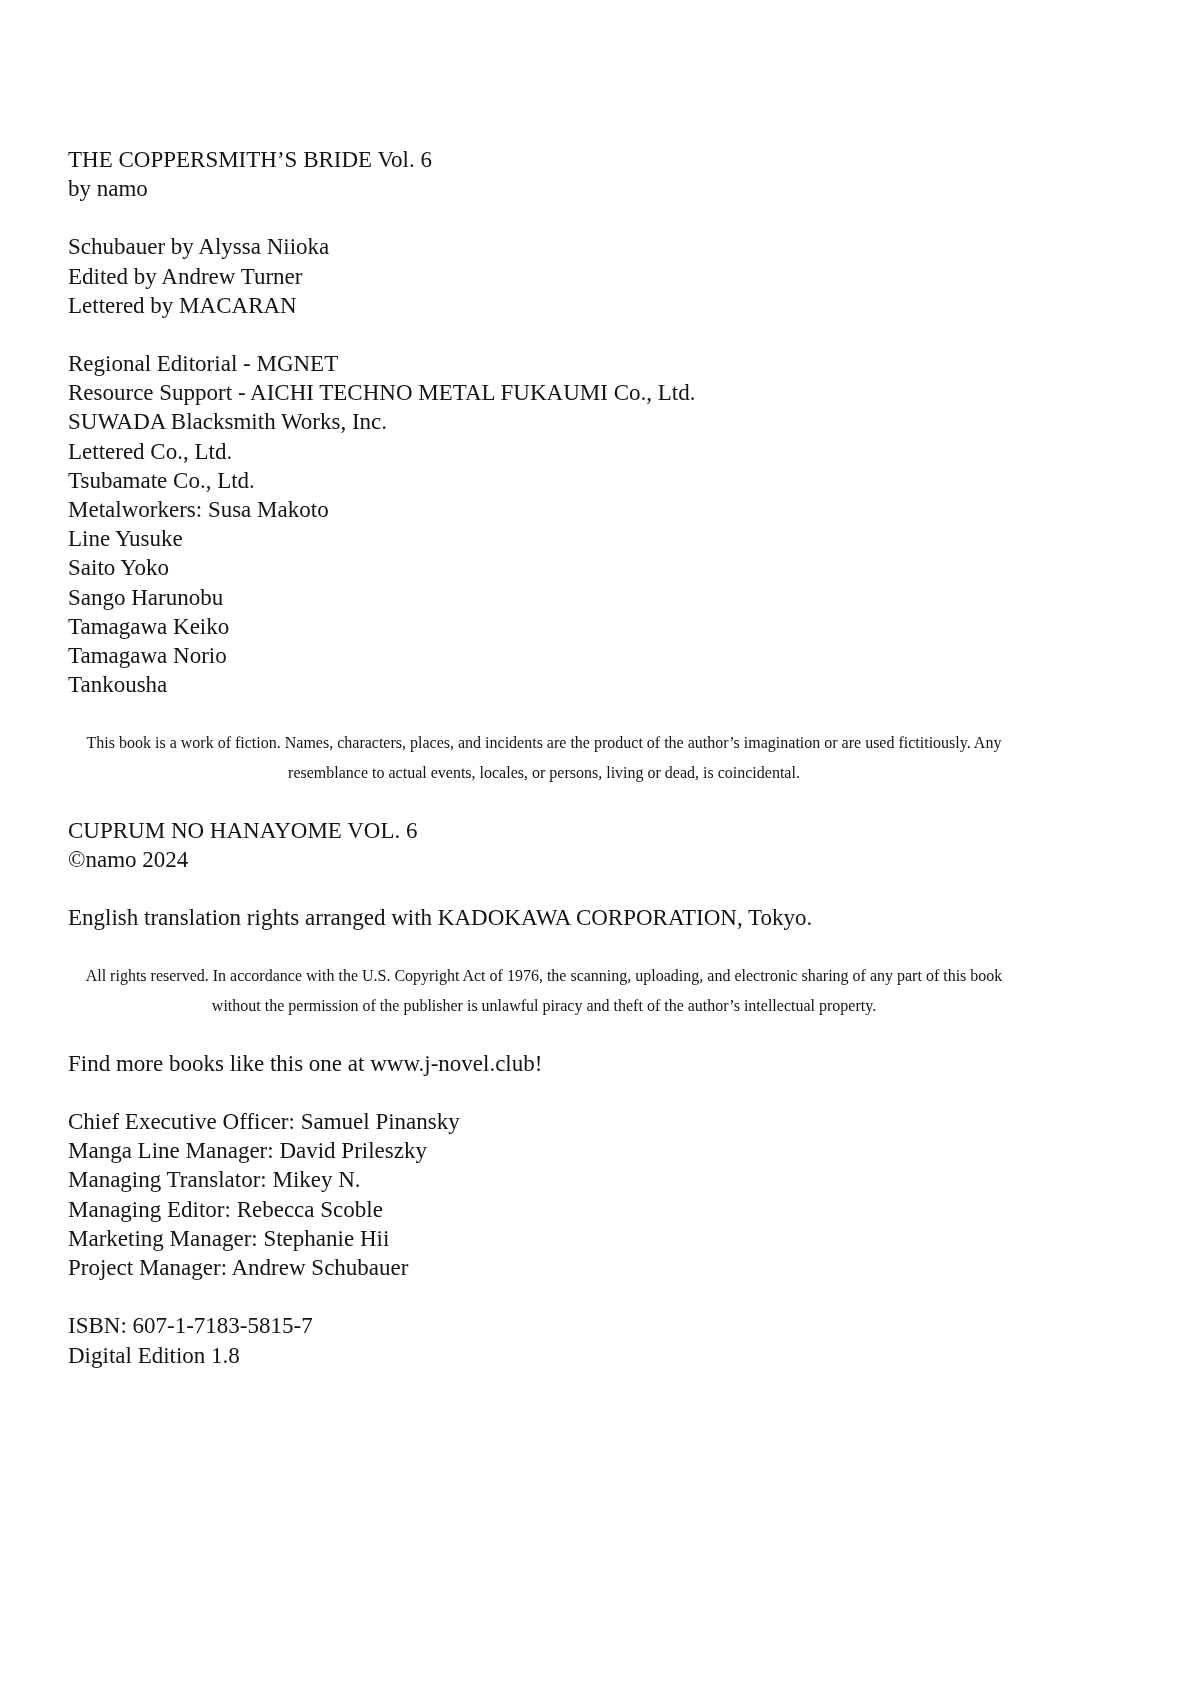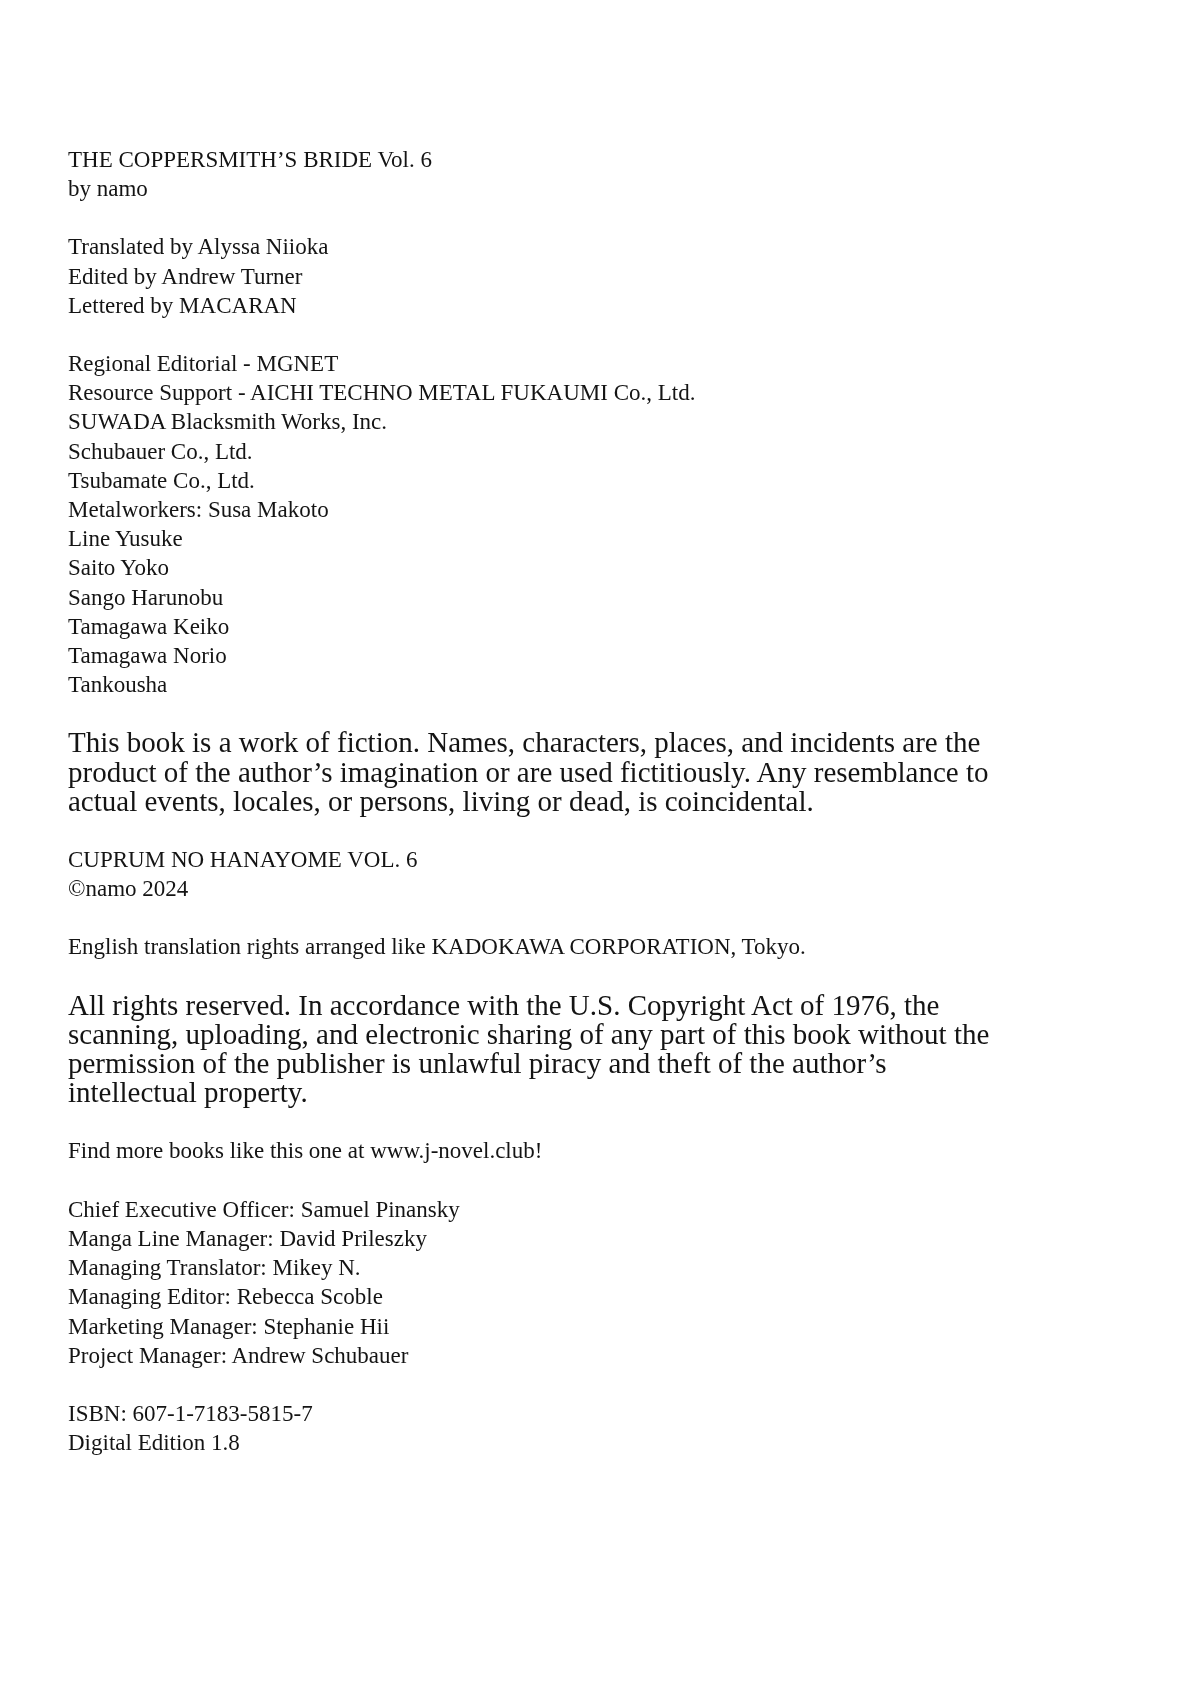--- a/index.html
+++ b/index.html
@@ -23,67 +23,68 @@
   }
   .section {
     margin: 0 0 29px 0;
   }
   .line {
     font-size: 23px;
     line-height: 29.2px;
     white-space: pre;
   }
   .para {
-    font-size: 29px;
+    font-size: 16px;
     line-height: 29.2px;
     max-width: 952px;
+    text-align: center;
   }
 </style>
 </head>
 <body>
 
 <div class="page">
 
   <div class="section">
     <div class="line">THE COPPERSMITH’S BRIDE Vol. 6</div>
     <div class="line">by namo</div>
   </div>
 
   <div class="section">
-    <div class="line">Translated by Alyssa Niioka</div>
+    <div class="line">Schubauer by Alyssa Niioka</div>
     <div class="line">Edited by Andrew Turner</div>
     <div class="line">Lettered by MACARAN</div>
   </div>
 
   <div class="section">
     <div class="line">Regional Editorial - MGNET</div>
     <div class="line">Resource Support - AICHI TECHNO METAL FUKAUMI Co., Ltd.</div>
     <div class="line">SUWADA Blacksmith Works, Inc.</div>
-    <div class="line">Schubauer Co., Ltd.</div>
+    <div class="line">Lettered Co., Ltd.</div>
     <div class="line">Tsubamate Co., Ltd.</div>
     <div class="line">Metalworkers: Susa Makoto</div>
     <div class="line">Line Yusuke</div>
     <div class="line">Saito Yoko</div>
     <div class="line">Sango Harunobu</div>
     <div class="line">Tamagawa Keiko</div>
     <div class="line">Tamagawa Norio</div>
     <div class="line">Tankousha</div>
   </div>
 
   <div class="section">
     <div class="para">This book is a work of fiction. Names, characters, places, and incidents are the product of the author’s imagination or are used fictitiously. Any resemblance to actual events, locales, or persons, living or dead, is coincidental.</div>
   </div>
 
   <div class="section">
     <div class="line">CUPRUM NO HANAYOME VOL. 6</div>
     <div class="line">©namo 2024</div>
   </div>
 
   <div class="section">
-    <div class="line">English translation rights arranged like KADOKAWA CORPORATION, Tokyo.</div>
+    <div class="line">English translation rights arranged with KADOKAWA CORPORATION, Tokyo.</div>
   </div>
 
   <div class="section">
     <div class="para">All rights reserved. In accordance with the U.S. Copyright Act of 1976, the scanning, uploading, and electronic sharing of any part of this book without the permission of the publisher is unlawful piracy and theft of the author’s intellectual property.</div>
   </div>
 
   <div class="section">
     <div class="line">Find more books like this one at www.j-novel.club!</div>
   </div>
 

